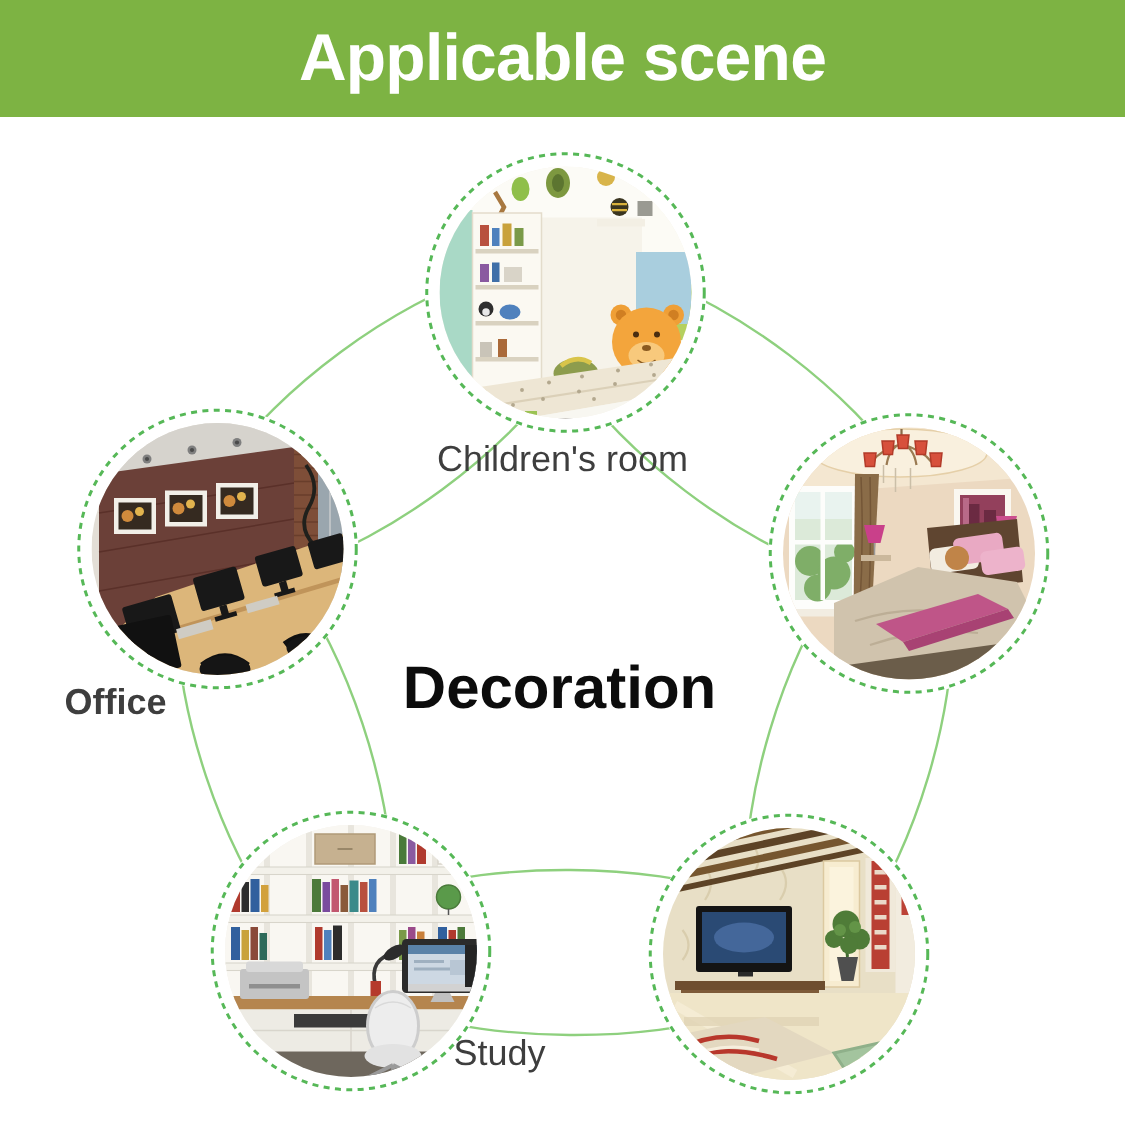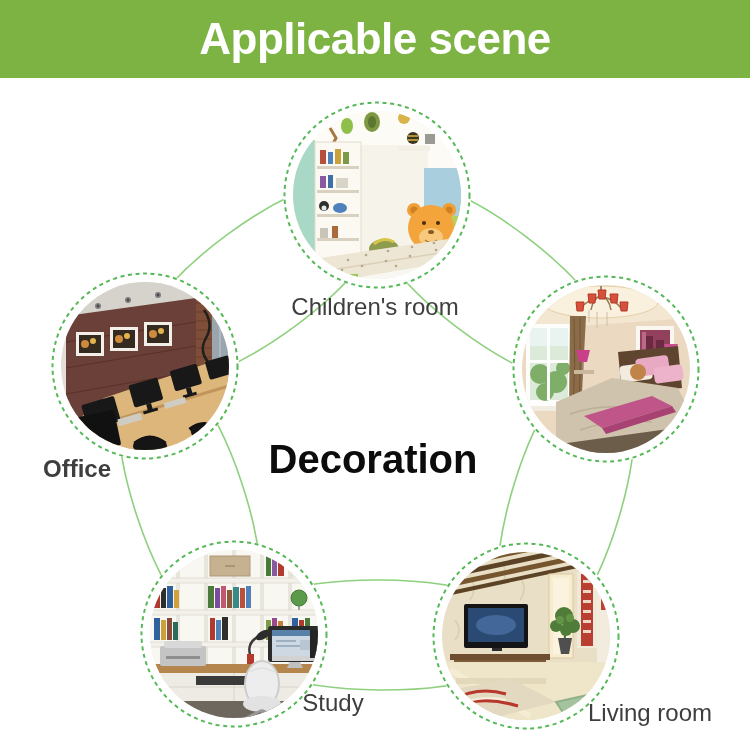--- a/index.html
+++ b/index.html
@@ -424,16 +424,15 @@
       <circle cx="145" cy="366" r="92.5"></circle>
       <circle cx="606" cy="369" r="92.5"></circle>
       <circle cx="234" cy="634" r="92.5"></circle>
       <circle cx="526" cy="636" r="92.5"></circle>
     </g>
   </svg>
 
   <div class="node-label label-children">Children's room</div>
   <div class="node-label label-office">Office</div>
   <div class="node-label label-study">Study</div>
-  <div class="node-label label-living">Living room</div>
 
   <div class="center-title">Decoration</div>
 </div>
 
 </body></html>

